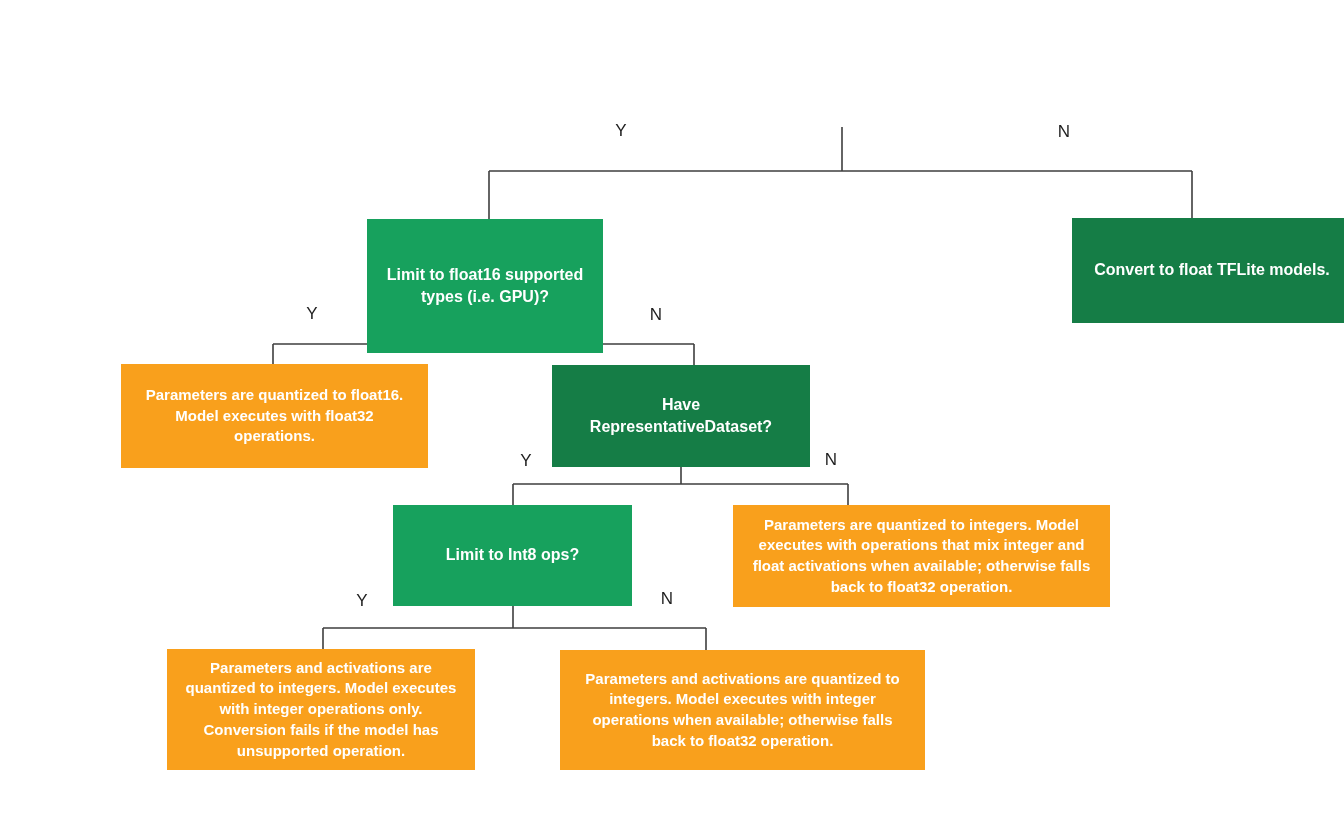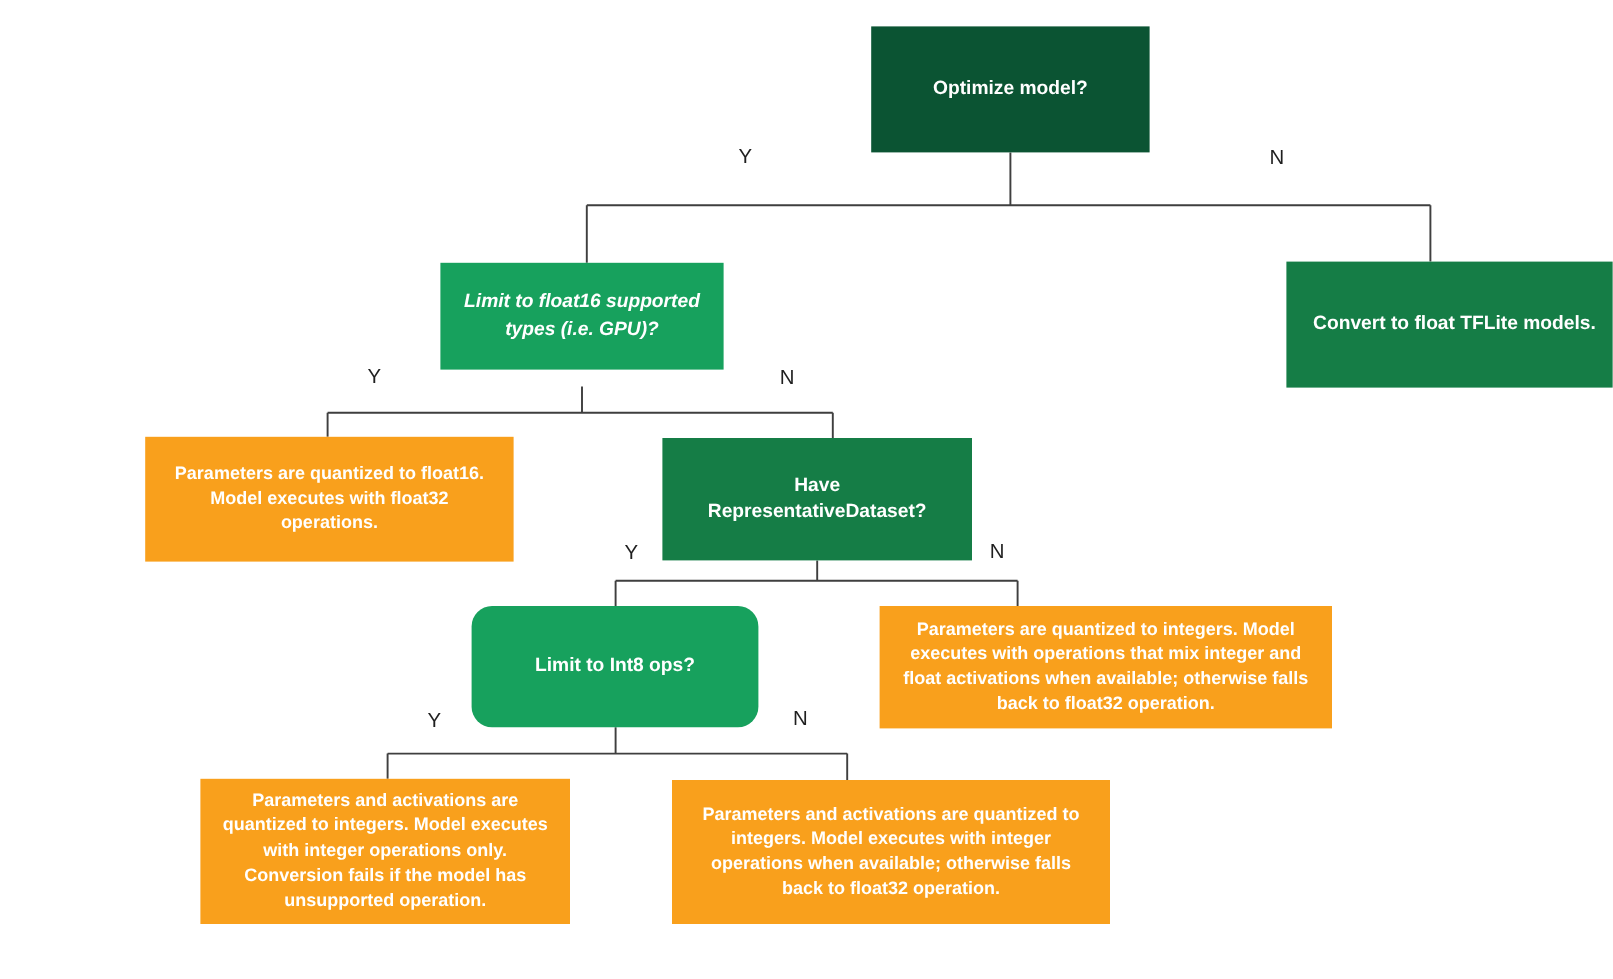--- a/index.html
+++ b/index.html
@@ -57,41 +57,38 @@
 
 <div class="canvas">
 
   <svg class="edges" width="1344" height="816" viewBox="0 0 1344 816" aria-hidden="true">
     <path d="M842 127 V171 M489 171 H1192 M489 171 V219 M1192 171 V218"></path>
     <path d="M485 322 V344 M273 344 H694 M273 344 V364 M694 344 V365"></path>
     <path d="M681 467 V484 M513 484 H848 M513 484 V505 M848 484 V505"></path>
     <path d="M513 606 V628 M323 628 H706 M323 628 V649 M706 628 V650"></path>
   </svg>
 
-  <div class="node node--dark fs16" style="left:726px; top:22px; width:232px; height:105px; padding:0 14px;">
-    <span>Optimize model?</span>
-  </div>
 
-  <div class="node node--bright fs16" style="left:367px; top:219px; width:236px; height:89px; padding:0 14px;font-style:italic;">
+  <div class="node node--bright fs16" style="left:367px; top:219px; width:236px; height:134px; padding:0 14px;">
     <span>Limit to float16 supported types (i.e. GPU)?</span>
   </div>
 
   <div class="node node--mid fs16" style="left:1072px; top:218px; width:280px; height:105px; padding:0 14px;">
     <span>Convert to float TFLite models.</span>
   </div>
 
   <div class="node node--orange fs15" style="left:121px; top:364px; width:307px; height:104px; padding:0 20px;">
     <span>Parameters are quantized to float16. Model executes with float32 operations.</span>
   </div>
 
   <div class="node node--mid fs16" style="left:552px; top:365px; width:258px; height:102px; padding:0 24px;">
     <span>Have RepresentativeDataset?</span>
   </div>
 
-  <div class="node node--bright fs16" style="left:393px; top:505px; width:239px; height:101px; padding:0 6px;border-radius:17px;">
+  <div class="node node--bright fs16" style="left:393px; top:505px; width:239px; height:101px; padding:0 6px;">
     <span>Limit to Int8 ops?</span>
   </div>
 
   <div class="node node--orange fs15" style="left:733px; top:505px; width:377px; height:102px; padding:0 14px;">
     <span>Parameters are quantized to integers. Model executes with operations that mix integer and float activations when available; otherwise falls back to float32 operation.</span>
   </div>
 
   <div class="node node--orange fs15" style="left:167px; top:649px; width:308px; height:121px; padding:0 14px;">
     <span>Parameters and activations are quantized to integers. Model executes with integer operations only. Conversion fails if the model has unsupported operation.</span>
   </div>

